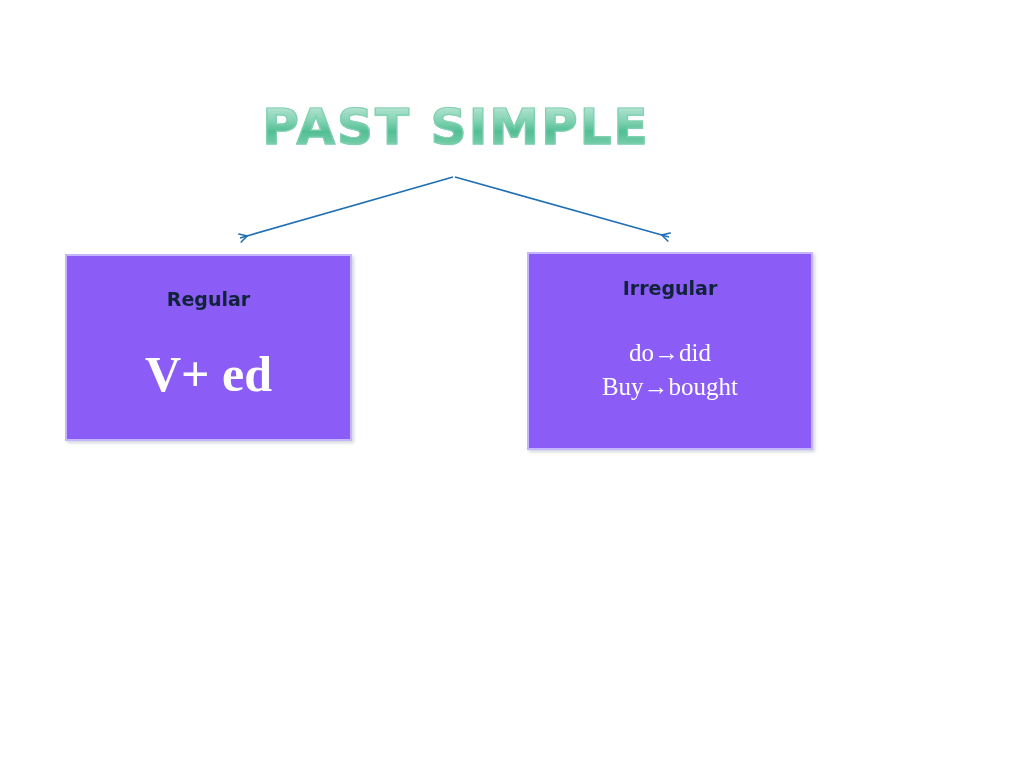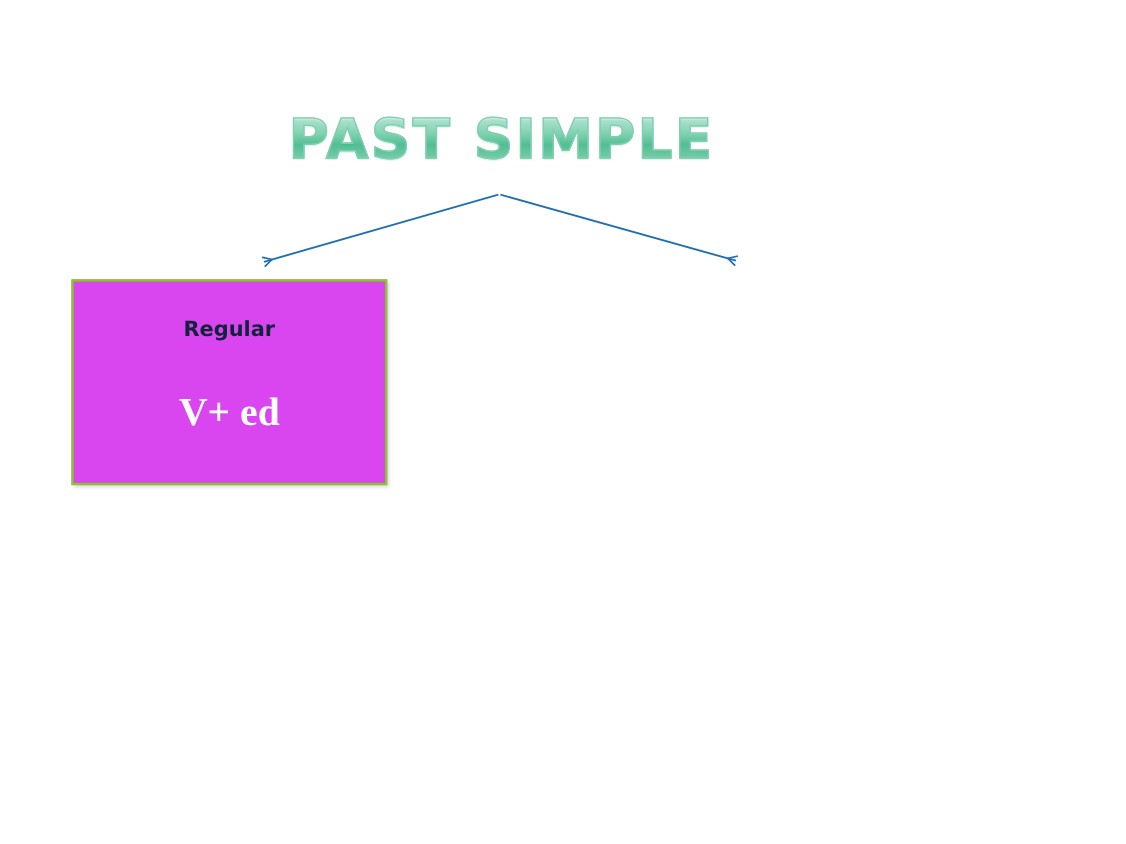--- a/index.html
+++ b/index.html
@@ -96,22 +96,22 @@
     left: 0;
     top: 0;
     width: 912px;
     height: 767px;
     pointer-events: none;
   }
 
   
   .shape-box {
     position: absolute;
-    background: #d946ef;
-    border: 2px solid #84cc16;
+    background: #8b5cf6;
+    border: 2px solid #c4b5fd;
     box-sizing: border-box;
     box-shadow: 2px 2px 3px rgba(120,140,160,0.35);
   }
   #box-regular {
     left: 65px;
     top: 254px;
     width: 287px;
     height: 187px;
   }
   #box-irregular {
@@ -135,21 +135,21 @@
   #box-irregular .box-heading { top: 22px; }
 
   .box-body-big {
     position: absolute;
     left: 0;
     top: 92px;
     width: 100%;
     text-align: center;
     font-family: "Liberation Serif", "DejaVu Serif", serif;
     font-weight: bold;
-    font-size: 36px;
+    font-size: 50px;
     line-height: 52px;
     color: #ffffff;
   }
   .box-body-lines {
     position: absolute;
     left: 0;
     top: 82px;
     width: 100%;
     text-align: center;
     font-family: "Liberation Serif", "DejaVu Serif", serif;
@@ -182,14 +182,21 @@
     </defs>
     <path d="M453,177 L240,238" fill="none" stroke="#1f6fb5" stroke-width="1.7" marker-end="url(#ah-left)"></path>
     <path d="M455,177 L669,237" fill="none" stroke="#1f6fb5" stroke-width="1.7" marker-end="url(#ah-right)"></path>
   </svg>
 
   <div id="box-regular" class="shape-box">
     <div class="box-heading">Regular</div>
     <div class="box-body-big">V+ ed</div>
   </div>
 
+  <div id="box-irregular" class="shape-box">
+    <div class="box-heading">Irregular</div>
+    <div class="box-body-lines">
+      <div>do→did</div>
+      <div>Buy→bought</div>
+    </div>
+  </div>
 
 </div>
 
 </body></html>

